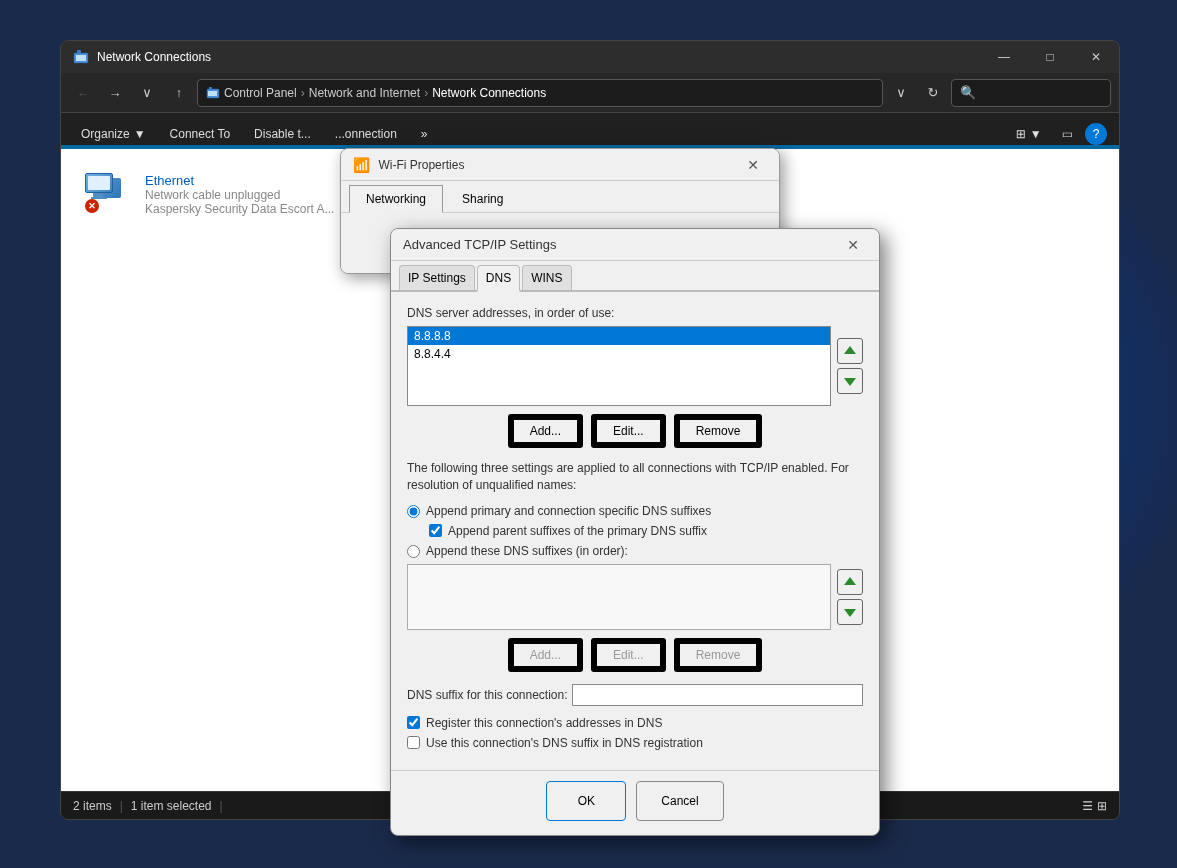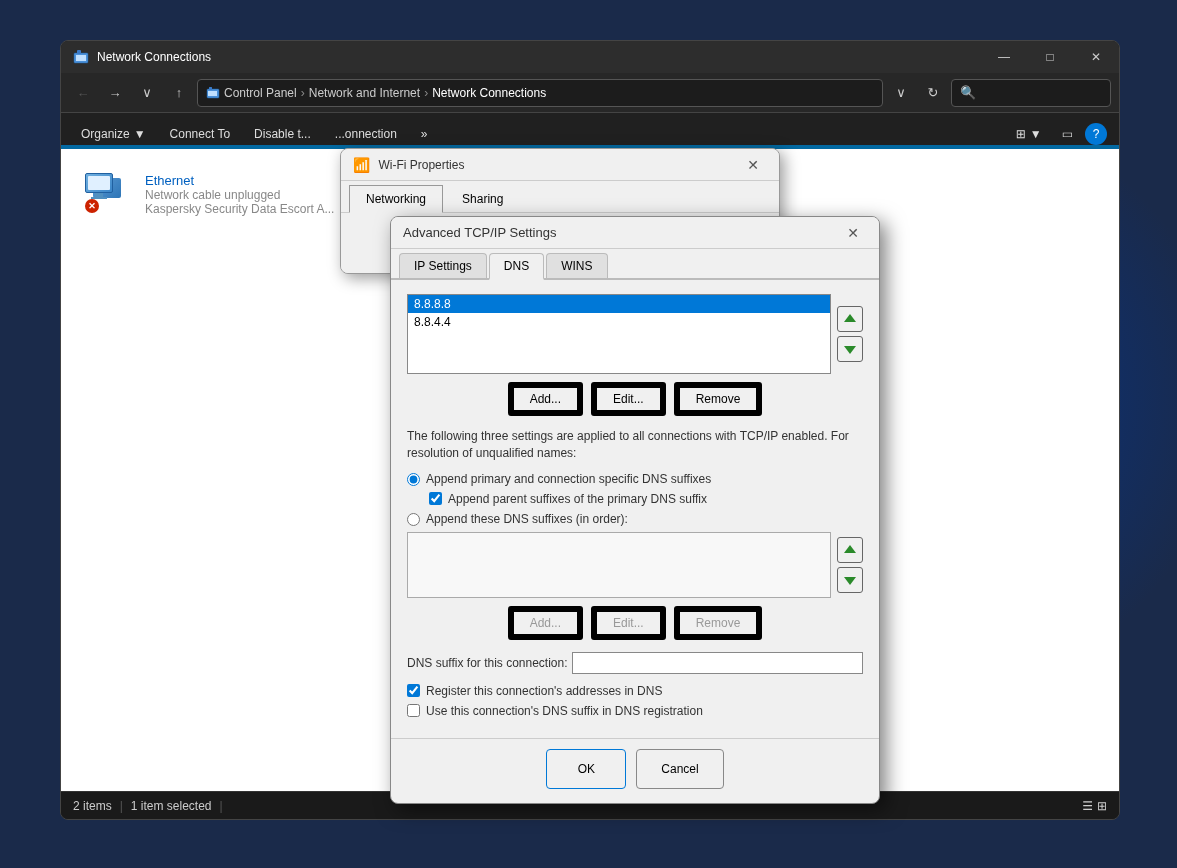--- a/index.html
+++ b/index.html
@@ -276,21 +276,21 @@
       padding: 12px 16px;
       background: #f0f0f0;
       min-height: 60px;
       font-size: 12px;
       color: #333;
     }
 
     
     .advanced-dialog {
       position: absolute;
-      top: 216px;
+      top: 228px;
       left: 390px;
       width: 490px;
       background: #f0f0f0;
       border: 1px solid #888;
       border-radius: 8px;
       box-shadow: 6px 6px 20px rgba(0,0,0,0.5);
       overflow: hidden;
       z-index: 10;
     }
     .adv-title-bar {
@@ -319,21 +319,21 @@
     }
 
     
     .adv-tabs {
       display: flex;
       background: #f0f0f0;
       padding: 4px 8px 0;
       border-bottom: 2px solid #bbb;
     }
     .adv-tab {
-      padding: 5px 14px;
+      padding: 5px 8px;
       font-size: 12px;
       cursor: pointer;
       border: 1px solid #bbb;
       border-bottom: none;
       background: #e0e0e0;
       margin-right: 2px;
       border-radius: 4px 4px 0 0;
     }
     .adv-tab.active {
       background: #f0f0f0;
@@ -723,20 +723,21 @@
     <div class="adv-tab active">
       <span>DNS</span>
     </div>
     <div class="adv-tab">
       <span>WINS</span>
     </div>
   </div>
 
   <div class="adv-body">
 
+    <div class="section-label">DNS server addresses, in order of use:</div>
     <div class="dns-list-container">
       <div class="dns-list">
         <div class="dns-list-item selected">8.8.8.8</div>
         <div class="dns-list-item">8.8.4.4</div>
       </div>
       <div class="dns-list-arrows">
         <button class="arrow-btn">
           <svg viewBox="0 0 14 14" fill="none">
             <polygon points="7,2 13,10 1,10" fill="#2a8a2a"></polygon>
           </svg>

